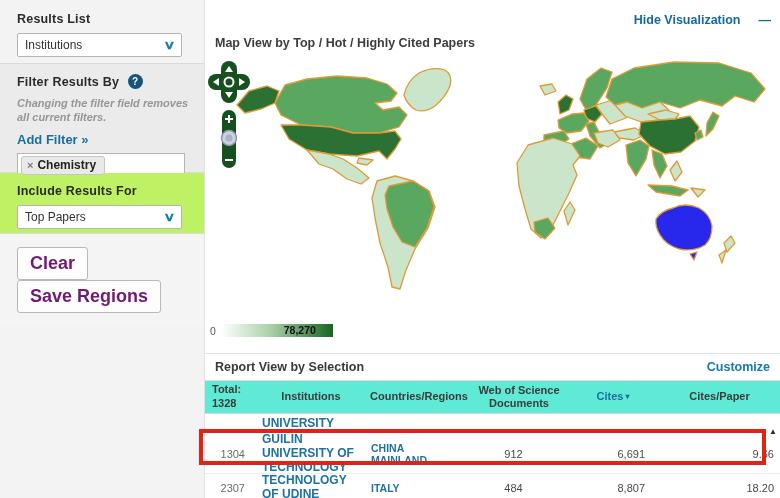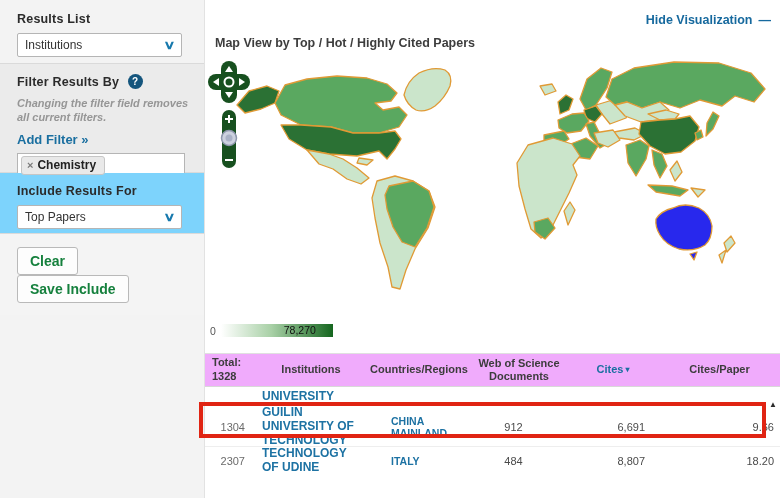--- a/index.html
+++ b/index.html
@@ -4,68 +4,68 @@
 <style>
   * { box-sizing: border-box; }
   body { margin: 0; background: #fff; font-family: "Liberation Sans", sans-serif; }
   .app { position: relative; width: 780px; height: 498px; background: #fff; overflow: hidden; color: #333; }
 
   
   .sidebar { position: absolute; left: 0; top: 0; width: 205px; height: 498px; background: #f3f3f3; border-right: 1px solid #e2e2e2; }
   .sb-sec { padding: 12px 14px 12px 17px; }
   .sec-results { background: #f3f3f3; height: 63px; }
   .sec-filter { background: #ebebeb; border-top: 1px solid #dadada; border-bottom: 1px solid #dadada; height: 110px; padding-top: 10px; }
-  .sec-include { background: #7dd3fc; height: 60px; padding-top: 11px; }
+  .sec-include { background: #bef264; height: 60px; padding-top: 11px; }
   .sec-actions { background: #f4f4f4; border-top: 1px solid #dadada; padding-top: 13px; }
   .sb-label { font-weight: bold; font-size: 12.5px; color: #2b2b2b; margin-bottom: 7px; letter-spacing: .2px; }
   .dropdown { display: flex; align-items: center; justify-content: space-between; background: #fff; border: 1px solid #b5b5b5; border-radius: 2px; height: 24px; padding: 0 7px; width: 165px; font-size: 12px; color: #333; cursor: pointer; }
   .chev { color: #1779ad; font-weight: bold; font-size: 12px; transform: scaleX(1.4); }
   .help { display: inline-block; width: 15px; height: 15px; border-radius: 50%; background: #14557d; color: #fff; text-align: center; line-height: 15px; font-size: 10px; font-weight: bold; margin-left: 5px; vertical-align: 1px; }
   .note { font-style: italic; font-weight: bold; color: #969696; font-size: 11px; line-height: 1.3; margin: 2px 0 5px; }
   .addf { color: #1a6fa0; font-weight: bold; font-size: 13px; display: inline-block; margin-bottom: 6px; cursor: pointer; text-decoration: none; }
   .filter-box { background: #fff; border: 1px solid #b5b5b5; height: 25px; padding: 2px 3px; width: 168px; display: flex; align-items: center; }
   .tag { background: #e9e9e9; border: 1px solid #c6c6c6; border-radius: 3px; padding: 1px 8px 2px 5px; font-size: 12px; font-weight: bold; color: #222; display: inline-flex; gap: 4px; align-items: center; cursor: pointer; }
   .tag .x { color: #7a7a7a; font-size: 11px; font-weight: bold; }
-  .btn { background: #fdfdfd; border: 1px solid #b9b9b9; border-radius: 3px; color: #15803d; font-weight: bold; font-size: 14px; padding: 5px 12px; margin-right: 7px; cursor: pointer; font-family: inherit; }
+  .btn { background: #fdfdfd; border: 1px solid #b9b9b9; border-radius: 3px; color: #701a75; font-weight: bold; font-size: 18px; padding: 5px 12px; margin-right: 7px; cursor: pointer; font-family: inherit; }
 
   
   .main { position: absolute; left: 205px; top: 0; width: 575px; height: 498px; background: #fff; }
   .map-head { display: flex; justify-content: space-between; align-items: center; height: 40px; padding: 0 9px 0 10px; }
   .map-title { font-weight: bold; color: #3d3d3d; font-size: 12.5px; margin-top: 46px; }
-  .hide-link { color: #16699e; font-weight: bold; font-size: 12.5px; display: flex; align-items: flex-start; gap: 6px; cursor: pointer; text-decoration: none; }
+  .hide-link { color: #16699e; font-weight: bold; font-size: 12.5px; display: flex; align-items: flex-start; gap: 18px; cursor: pointer; text-decoration: none; }
   .minus { font-weight: bold; }
 
   .map-area { position: relative; height: 313px; }
   .controls-svg { position: absolute; left: 3px; top: 20px; }
   .map-svg { position: absolute; left: 24px; top: 13px; }
   .m-d  { fill: #2b7134; }
   .m-m  { fill: #5aa860; }
   .m-l1 { fill: #cbe5cb; }
   .m-b  { fill: #2828ed; }
   .legend { position: absolute; left: 5px; bottom: 16px; display: flex; align-items: center; gap: 5px; }
   .legend-min { font-size: 10.5px; color: #555; }
   .legend-bar { width: 112px; height: 13px; background: linear-gradient(to right, #ffffff, #a8d0a6 45%, #15661f); position: relative; }
-  .legend-max { position: absolute; right: 17px; top: 0; font-size: 10.5px; font-weight: normal; color: #101010; line-height: 13px; }
+  .legend-max { position: absolute; right: 17px; top: 0; font-size: 10.5px; font-weight: bold; color: #101010; line-height: 13px; }
 
   .report-bar { display: flex; justify-content: space-between; align-items: center; height: 27px; border-top: 1px solid #e3e3e3; padding: 0 10px; }
   .report-title { font-weight: bold; color: #3a3a3a; font-size: 12.5px; }
   .customize { color: #1779ad; font-weight: bold; font-size: 12.5px; cursor: pointer; text-decoration: none; }
 
   
   .tbl { position: relative; height: 118px; border-top: 1px solid #e0e0e0; }
   .grid { display: grid; grid-template-columns: 50px 112px 104px 96px 92px 1fr; align-items: center; }
-  .thead { background: #f0abfc; border-bottom: 1px solid #d8d8d8; height: 33px; font-weight: bold; font-size: 11px; color: #3c3c3c; }
+  .thead { background: #5eead4; border-bottom: 1px solid #d8d8d8; height: 33px; font-weight: bold; font-size: 11px; color: #3c3c3c; }
   .thead .c { text-align: center; line-height: 1.2; padding: 0 2px; }
   .thead .c0 { text-align: left; padding-left: 7px; line-height: 1.25; }
   .cites-h { color: #1a6fa0; }
   .tri { font-size: 8px; margin-left: 2px; vertical-align: 1px; }
   .trow { font-size: 11px; }
   .cell-rank { text-align: right; padding-right: 10px; color: #6b6b6b; }
   .cell-inst { color: #1d72a3; font-weight: bold; font-size: 12px; line-height: 1.16; padding-left: 7px; max-width: 104px; }
-  .cell-cty  { color: #1d72a3; font-weight: bold; font-size: 10.5px; line-height: 1.16; padding-left: 4px; max-width: 72px; margin-left: 20px; }
+  .cell-cty  { color: #1d72a3; font-weight: bold; font-size: 10.5px; line-height: 1.16; padding-left: 4px; max-width: 72px; }
   .cell-doc { text-align: center; padding-right: 11px; color: #4a4a4a; }
   .cell-cit { text-align: right; padding-right: 14px; color: #4a4a4a; }
   .cell-cpp { text-align: right; padding-right: 6px; color: #4a4a4a; }
   .row-partial { height: 19px; overflow: hidden; align-items: end; }
   .row-partial .cell-inst { margin-bottom: 2px; }
   .row-main { height: 40px; }
   .row-last { height: 27px; border-top: 1px solid #eee; }
   .hl-box { position: absolute; left: -6px; top: 48px; width: 567px; height: 36px; border: 4px solid #e02413; pointer-events: none; z-index: 5; }
   .scroll-up { position: absolute; right: 3px; top: 46px; font-size: 8px; color: #2b2b2b; z-index: 6; cursor: pointer; }
 </style>
@@ -102,21 +102,21 @@
     <section class="sb-sec sec-include">
       <div class="sb-label">Include Results For</div>
       <div class="dropdown">
         <span>Top Papers</span>
         <span class="chev">∨</span>
       </div>
     </section>
 
     <section class="sb-sec sec-actions">
       <button class="btn">Clear</button>
-      <button class="btn">Save Include</button>
+      <button class="btn">Save Regions</button>
     </section>
 
   </aside>
 
   <main class="main">
 
     <header class="map-head">
       <div class="map-title">Map View by Top / Hot / Highly Cited Papers</div>
       <a class="hide-link">
         <span>Hide Visualization</span>
@@ -187,20 +187,24 @@
       </svg>
 
       <div class="legend">
         <span class="legend-min">0</span>
         <div class="legend-bar">
           <span class="legend-max">78,270</span>
         </div>
       </div>
     </div>
 
+    <div class="report-bar">
+      <div class="report-title">Report View by Selection</div>
+      <a class="customize">Customize</a>
+    </div>
 
     <div class="tbl">
 
       <div class="grid thead">
         <div class="c c0">
           <div>Total:</div>
           <div>1328</div>
         </div>
         <div class="c">Institutions</div>
         <div class="c">Countries/Regions</div>

